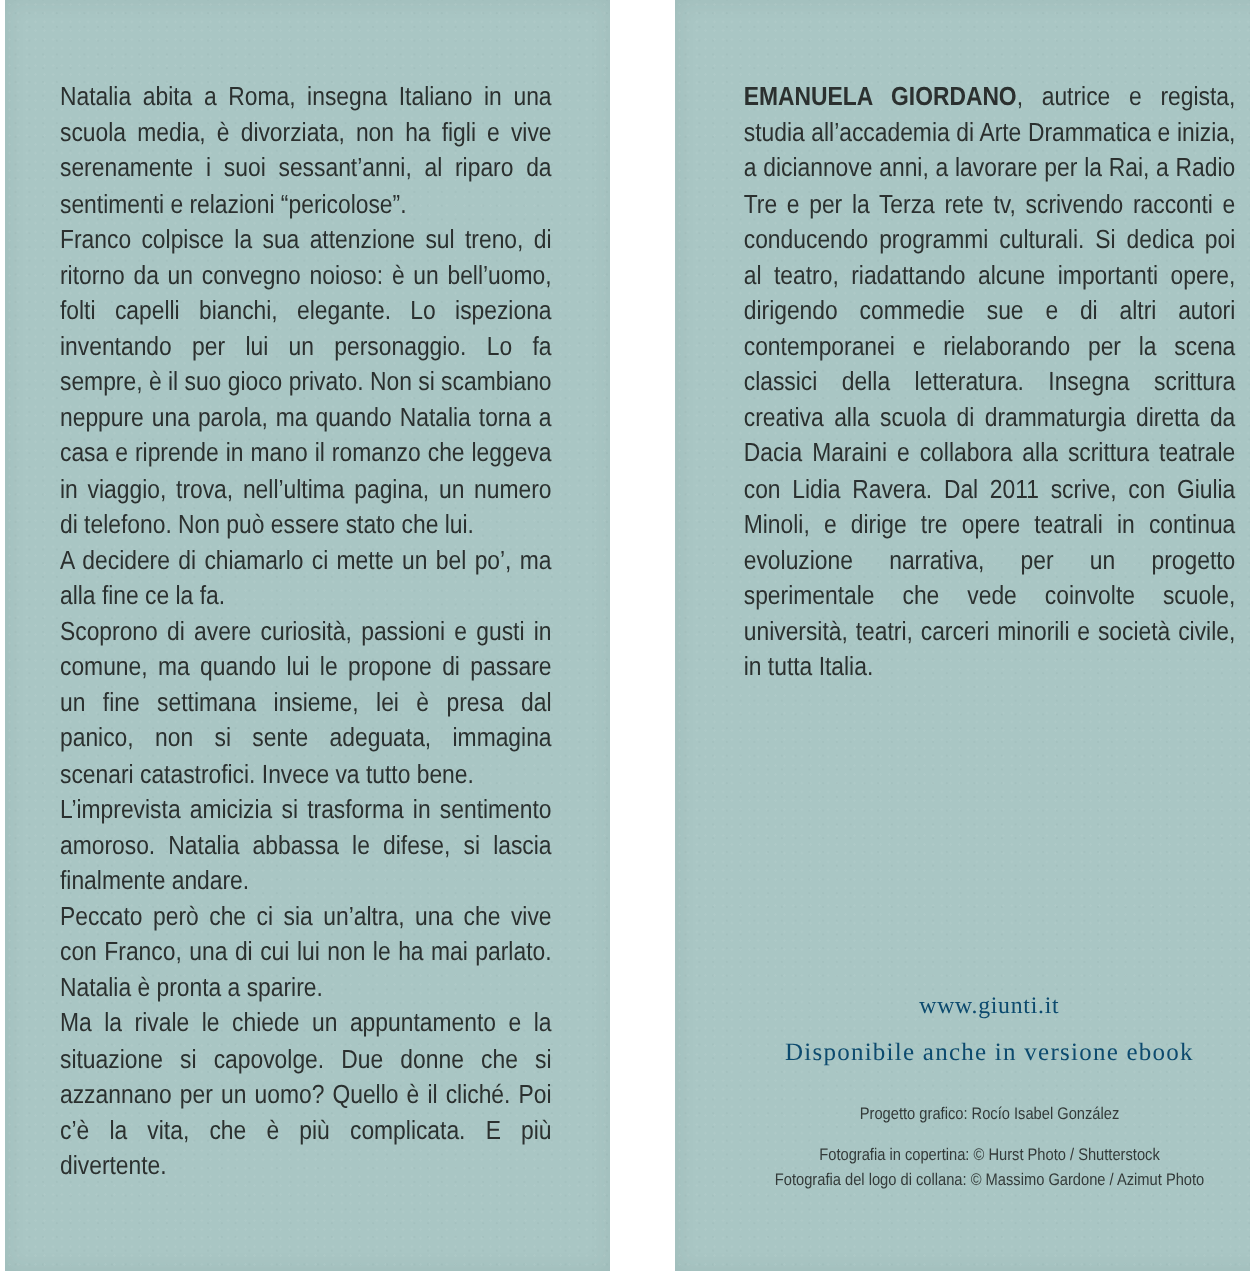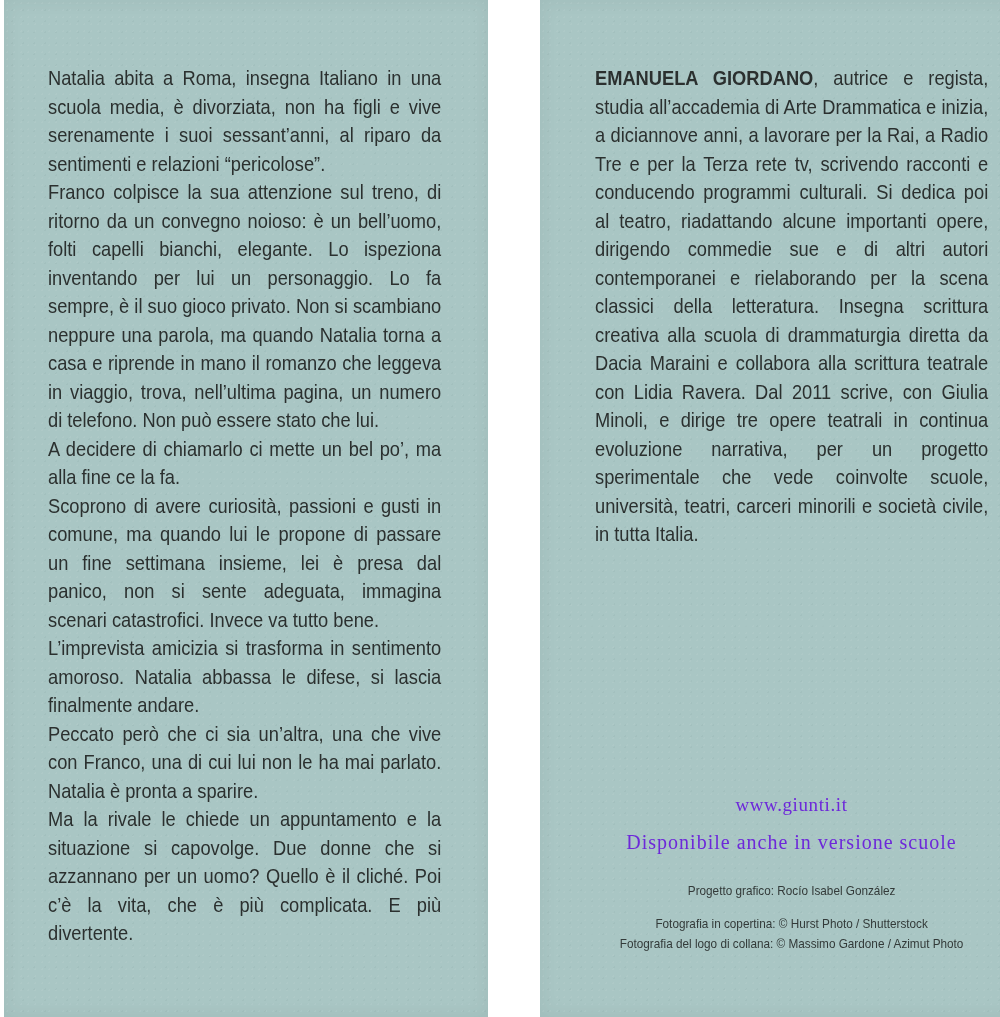--- a/index.html
+++ b/index.html
@@ -56,21 +56,21 @@
   .panel-left .body-text  { left: 44px; top: 64px; }
   .panel-right .body-text { left: 55px; top: 64px; }
   .body-text strong { font-weight: bold; }
 
   .serif-line {
     position: absolute;
     left: 55px;
     width: 393px;
     text-align: center;
     font-family: "Liberation Serif", serif;
-    color: #6d28d9;
+    color: #0c4a6e;
     z-index: 2;
   }
   .website {
     top: 794px;
     font-size: 19px;
     letter-spacing: 0.6px;
   }
   .ebook-note {
     top: 831px;
     font-size: 20px;
@@ -107,21 +107,21 @@
       <p>Ma la rivale le chiede un appuntamento e la situazione si capovolge. Due donne che si azzannano per un uomo? Quello è il cliché. Poi c’è la vita, che è più complicata. E più divertente.</p>
     </div>
   </div>
 
   <div class="panel panel-right">
     <div class="body-text">
       <p><strong>EMANUELA GIORDANO</strong><span>, autrice e regista, studia all’accademia di Arte Drammatica e inizia, a diciannove anni, a lavorare per la Rai, a Radio Tre e per la Terza rete tv, scrivendo racconti e conducendo programmi culturali. Si dedica poi al teatro, riadattando alcune importanti opere, dirigendo commedie sue e di altri autori contemporanei e rielaborando per la scena classici della letteratura. Insegna scrittura creativa alla scuola di drammaturgia diretta da Dacia Maraini e collabora alla scrittura teatrale con Lidia Ravera. Dal 2011 scrive, con Giulia Minoli, e dirige tre opere teatrali in continua evoluzione narrativa, per un progetto sperimentale che vede coinvolte scuole, università, teatri, carceri minorili e società civile, in tutta Italia.</span></p>
     </div>
 
     <div class="serif-line website">www.giunti.it</div>
-    <div class="serif-line ebook-note">Disponibile anche in versione scuole</div>
+    <div class="serif-line ebook-note">Disponibile anche in versione ebook</div>
 
     <div class="credits">
       <div class="credit credit-design">Progetto grafico: Rocío Isabel González</div>
       <div class="credit">Fotografia in copertina: © Hurst Photo / Shutterstock</div>
       <div class="credit">Fotografia del logo di collana: © Massimo Gardone / Azimut Photo</div>
     </div>
   </div>
 
 </div>
 

